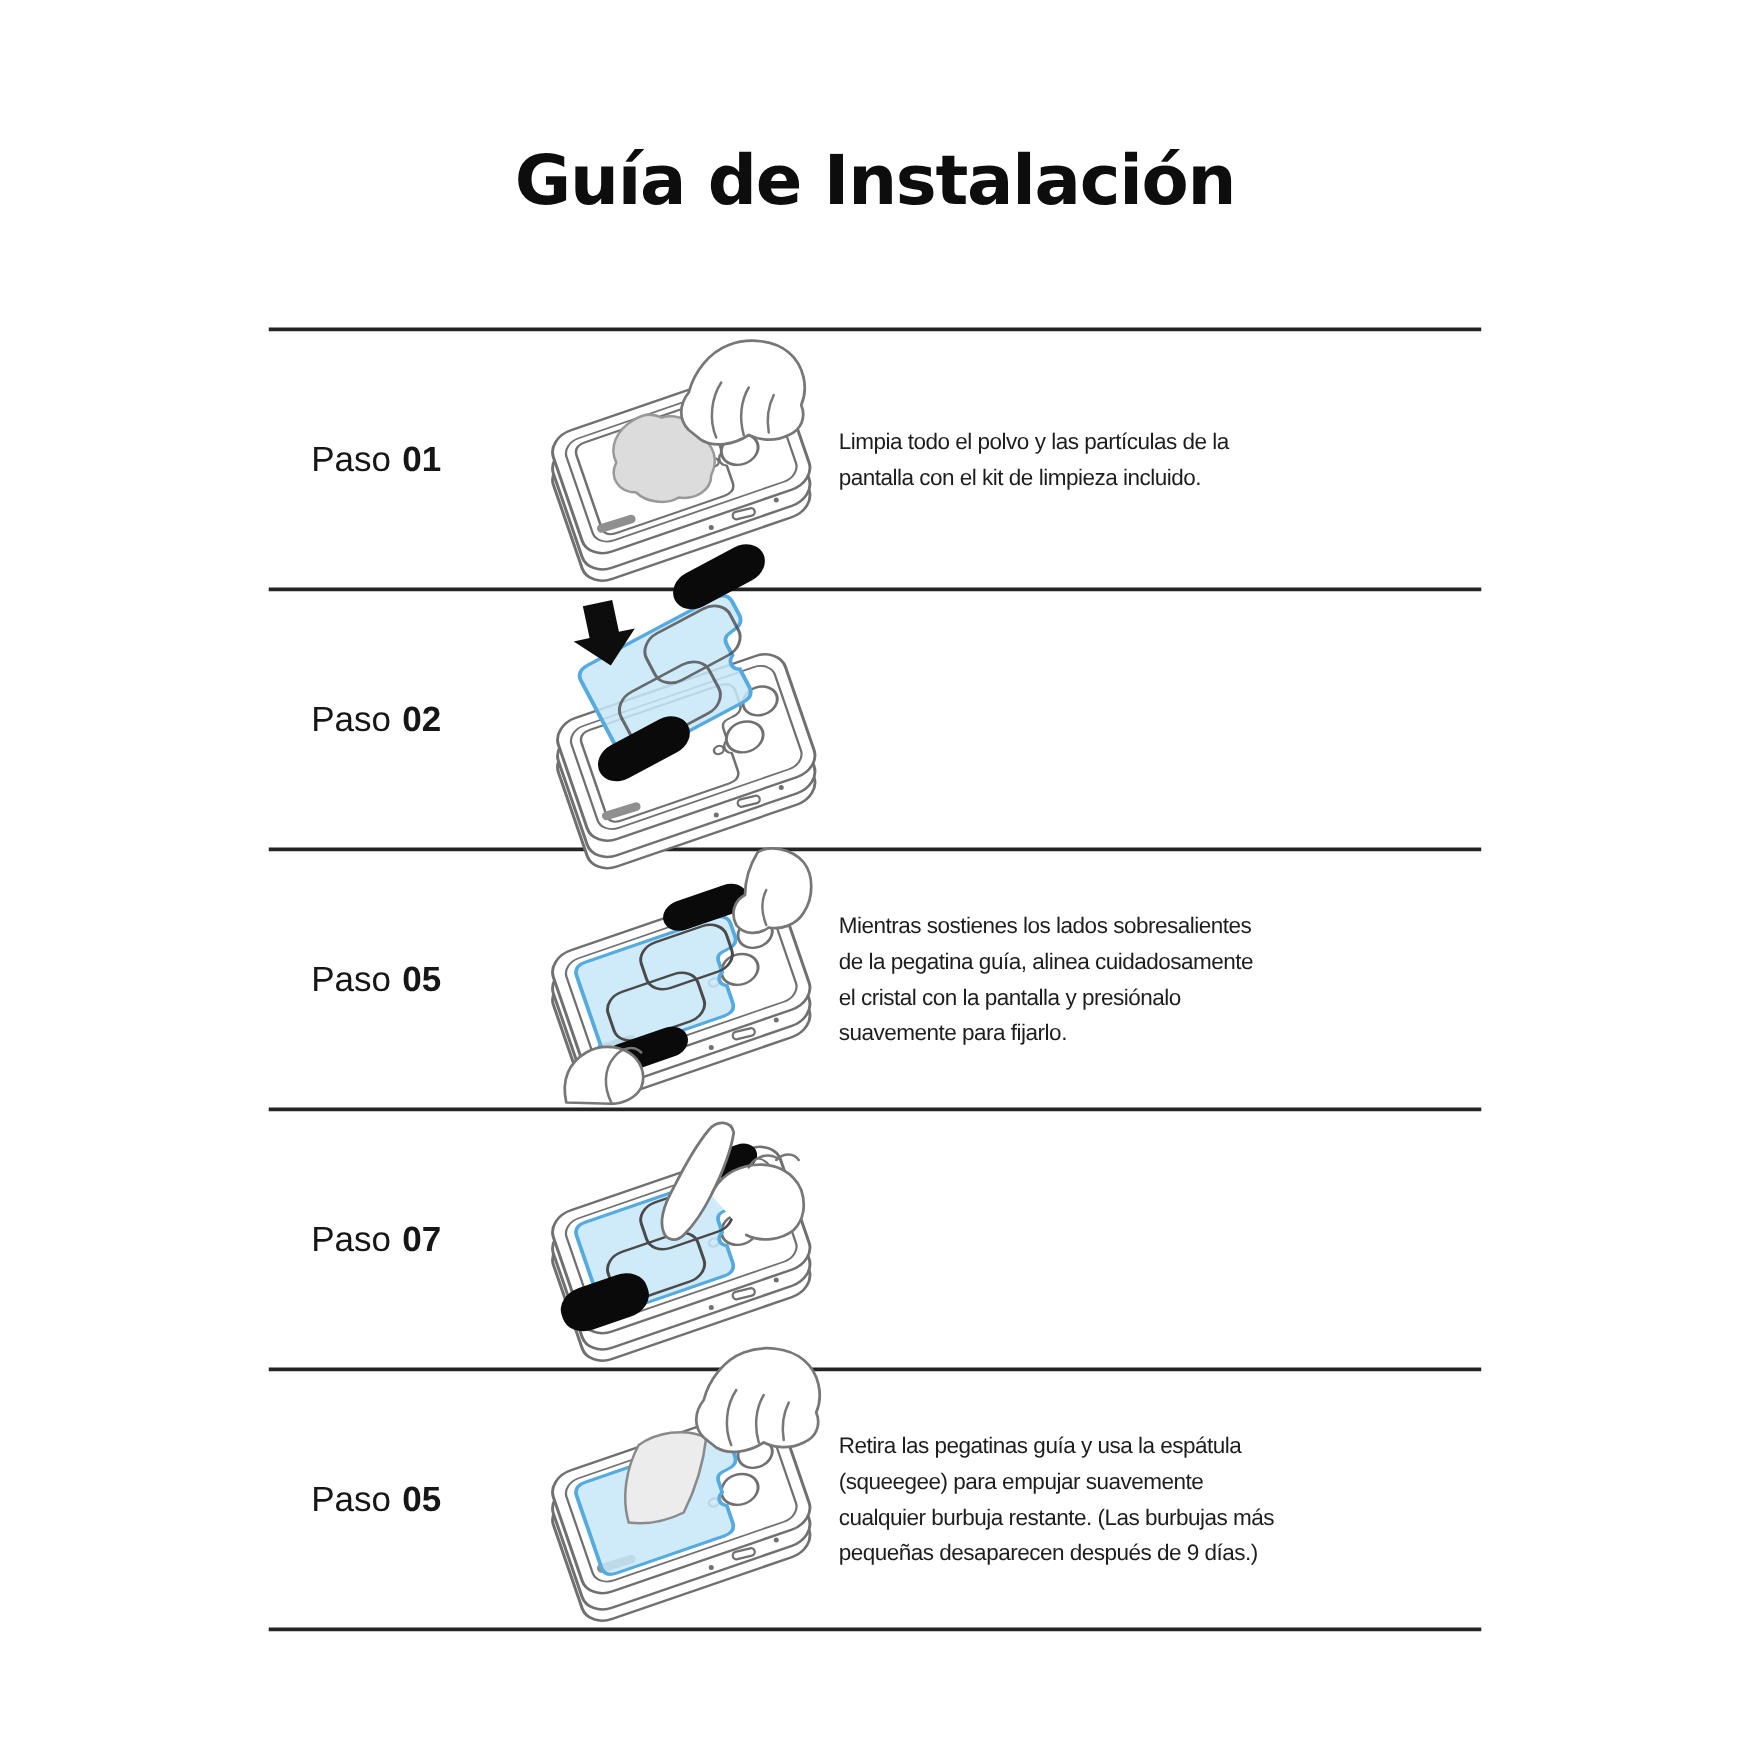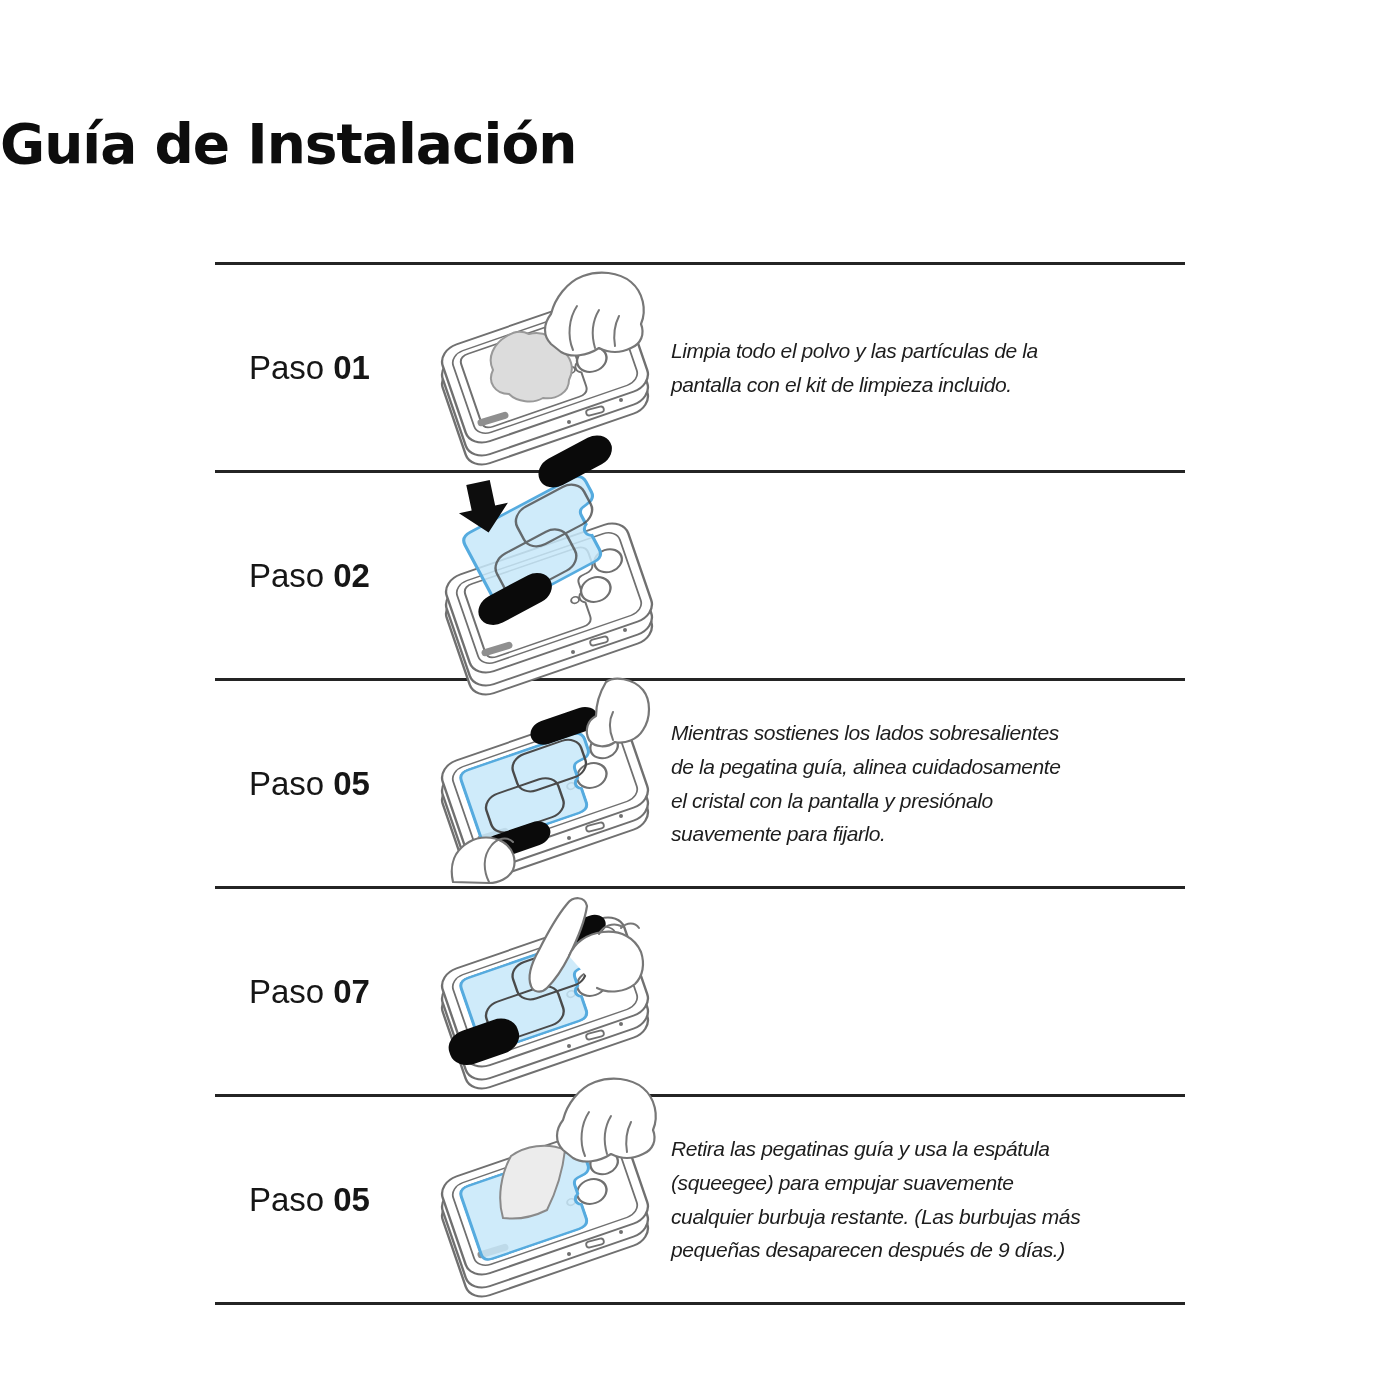--- a/index.html
+++ b/index.html
@@ -3,51 +3,51 @@
 <meta charset="utf-8">
 <style>
   html,body{margin:0;padding:0;background:#ffffff;}
   body{
     width:1400px;height:1400px;overflow:hidden;
     font-family:"Liberation Sans", sans-serif;color:#1d1d1d;
     -webkit-font-smoothing:antialiased;
   }
   .page-title{
     margin:0;padding-top:112px;height:70px;
+    text-align:center;
     font-family:"DejaVu Sans", sans-serif;
     font-weight:bold;font-size:55px;letter-spacing:-1px;color:#0d0d0d;
   }
   .guide{
     width:970px;margin:80px auto 0 auto;
     border-top:3px solid #242424;
   }
   .step-row{
     display:grid;
     grid-template-columns:215px 235px 1fr;
     align-items:center;
     height:205px;
     border-bottom:3px solid #242424;
   }
   .step-label{
     padding-left:34px;
-    font-size:33px;color:#161616;
+    font-size:28px;color:#161616;
     white-space:nowrap;
   }
   .step-label .num{font-weight:bold;margin-left:9px;}
   .illo-wrap{
     display:flex;justify-content:center;align-items:center;
     overflow:visible;
   }
   .step-desc{
     width:620px;
     padding-left:6px;
-    font-size:21px;line-height:1.6;letter-spacing:-0.4px;
+    font-size:18px;line-height:1.6;letter-spacing:-0.4px;
     color:#1d1d1d;
     white-space:pre-line;
-    font-style:italic;
   }
   svg{overflow:visible;}
 </style>
 </head>
 <body>
 
 <svg width="0" height="0" style="position:absolute" aria-hidden="true">
   <defs>
 
     <path id="glassPath" d="M -78,-38 q 0,-10 10,-10 L 42,-48 q 10,1 10,11 L 52,-24 q 0,9 -9,10 l -5,1 q -5,1 -5,8 L 33,6 a 8,8 0 0 0 0,14 L 33,38 q 0,10 -10,10 L -68,48 q -10,0 -10,-10 Z"></path>

